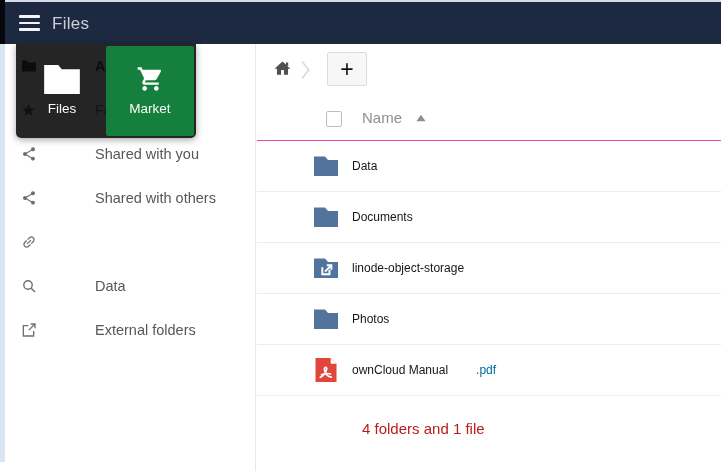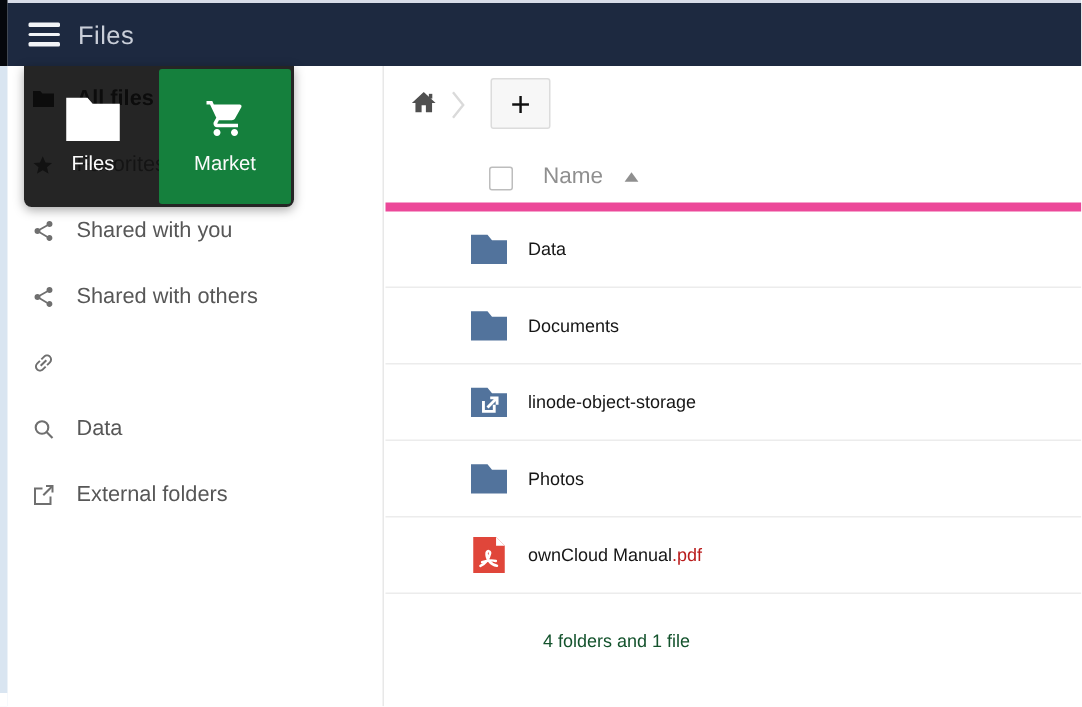--- a/index.html
+++ b/index.html
@@ -15,21 +15,21 @@
   
   .topbar{position:absolute;top:2px;left:0;width:721px;height:42px;background:#1d2940;z-index:40;}
   .hamburger{position:absolute;left:19px;top:13px;width:21px;height:17px;background:none;border:none;
              cursor:pointer;padding:0;}
   .hamburger i{display:block;width:21px;height:2.6px;background:#f2f4f7;border-radius:1px;margin-bottom:4px;}
   .app-title{position:absolute;left:52px;top:12px;font-size:17px;color:#c9ced8;letter-spacing:.3px;}
 
   
   .sidebar{position:absolute;left:5px;top:44px;width:251px;height:427px;background:#fff;
            border-right:1px solid #e8e8e8;box-sizing:border-box;z-index:5;}
-  .side-item{position:relative;height:44px;display:flex;align-items:center;padding-left:15px;cursor:pointer;}
+  .side-item{position:relative;height:44px;display:flex;align-items:center;padding-left:15px;cursor:pointer;gap:44px;}
   .side-icon{width:17px;height:17px;display:inline-flex;align-items:center;justify-content:center;
              color:#6f6f6f;flex:none;}
   .side-label{margin-left:14px;font-size:14.5px;color:#575757;white-space:nowrap;}
   .side-item.active .side-label{color:#000;font-weight:bold;}
   .side-item.active .side-icon{color:#000;}
   .side-item:nth-child(2) .side-icon{color:#3d3d3d;}
 
   
   .appmenu{position:absolute;left:16px;top:44px;width:180px;height:94px;background:rgba(13,13,13,0.9);
            border-radius:0 0 5px 5px;z-index:50;display:flex;padding:2px;box-sizing:border-box;
@@ -44,34 +44,34 @@
   .content{position:absolute;left:257px;top:44px;width:464px;height:427px;background:#fff;}
   .controls{position:relative;height:52px;}
   .home-crumb{position:absolute;left:16px;top:15px;cursor:pointer;background:none;border:none;padding:0;}
   .crumb-chevron{position:absolute;left:41px;top:13px;}
   .new-btn{position:absolute;left:70px;top:8px;width:40px;height:34px;background:#f7f7f7;
            border:1px solid #dcdcdc;border-radius:2px;font-size:23px;font-weight:300;color:#101010;
            line-height:30px;text-align:center;cursor:pointer;padding:0;
            font-family:"Liberation Sans","DejaVu Sans",sans-serif;}
 
   
-  .thead{position:relative;height:45px;border-bottom:6px solid #ec4899;box-sizing:border-box;}
+  .thead{position:relative;height:45px;border-bottom:1px solid #ec4899;box-sizing:border-box;}
   .cb{position:absolute;left:69px;top:15px;width:14px;height:14px;border:1px solid #bdbdbd;
       border-radius:2px;background:#fff;cursor:pointer;}
   .colname{position:absolute;left:105px;top:13px;font-size:15px;color:#8f8f8f;cursor:pointer;
            display:flex;align-items:center;}
   .sort{margin-left:14px;display:inline-flex;}
 
   .frow{position:relative;height:51px;border-bottom:1px solid #ececec;box-sizing:border-box;
         display:flex;align-items:center;cursor:pointer;}
   .ficon{position:absolute;left:53px;top:9px;width:32px;height:32px;}
   .fname{margin-left:95px;font-size:12px;color:#161616;white-space:nowrap;}
-  .fext{color:#b91c1c;}
-
-  .summary{padding:24px 0 0 105px;font-size:12px;color:#14532d;}
+  .fext{color:#0369a1;padding-left:28px;}
+
+  .summary{padding:24px 0 0 105px;font-size:15px;color:#b91c1c;}
 </style>
 </head>
 <body>
 
 <div class="screen">
 
   <header class="topbar">
     <button class="hamburger">
       <span><i></i><i></i><i></i></span>
     </button>

